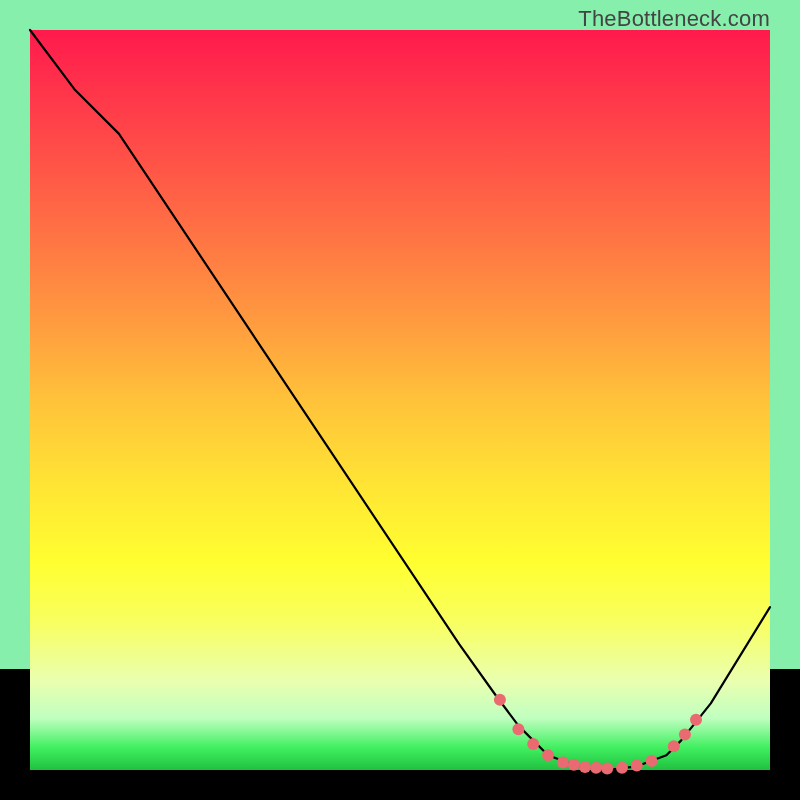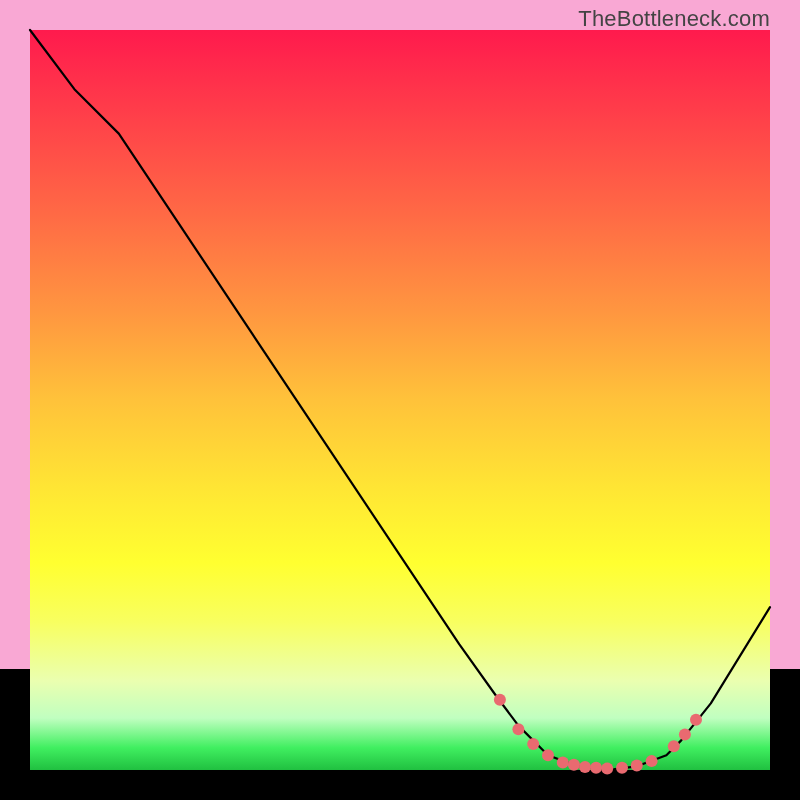--- a/index.html
+++ b/index.html
@@ -11,21 +11,21 @@
     overflow: hidden;
     position: relative;
     font-family: Arial, Helvetica, sans-serif;
   }
   .outer-frame {
     position: absolute;
     top: 0;
     left: 0;
     width: 800px;
     height: 669px;
-    background: #f9a8d4;
+    background: #86efac;
   }
   .plot-area {
     position: absolute;
     top: 30px;
     left: 30px;
     width: 740px;
     height: 740px;
     background: linear-gradient(to bottom,
       #ff1a4d 0%,
       #ff3a4a 10%,

